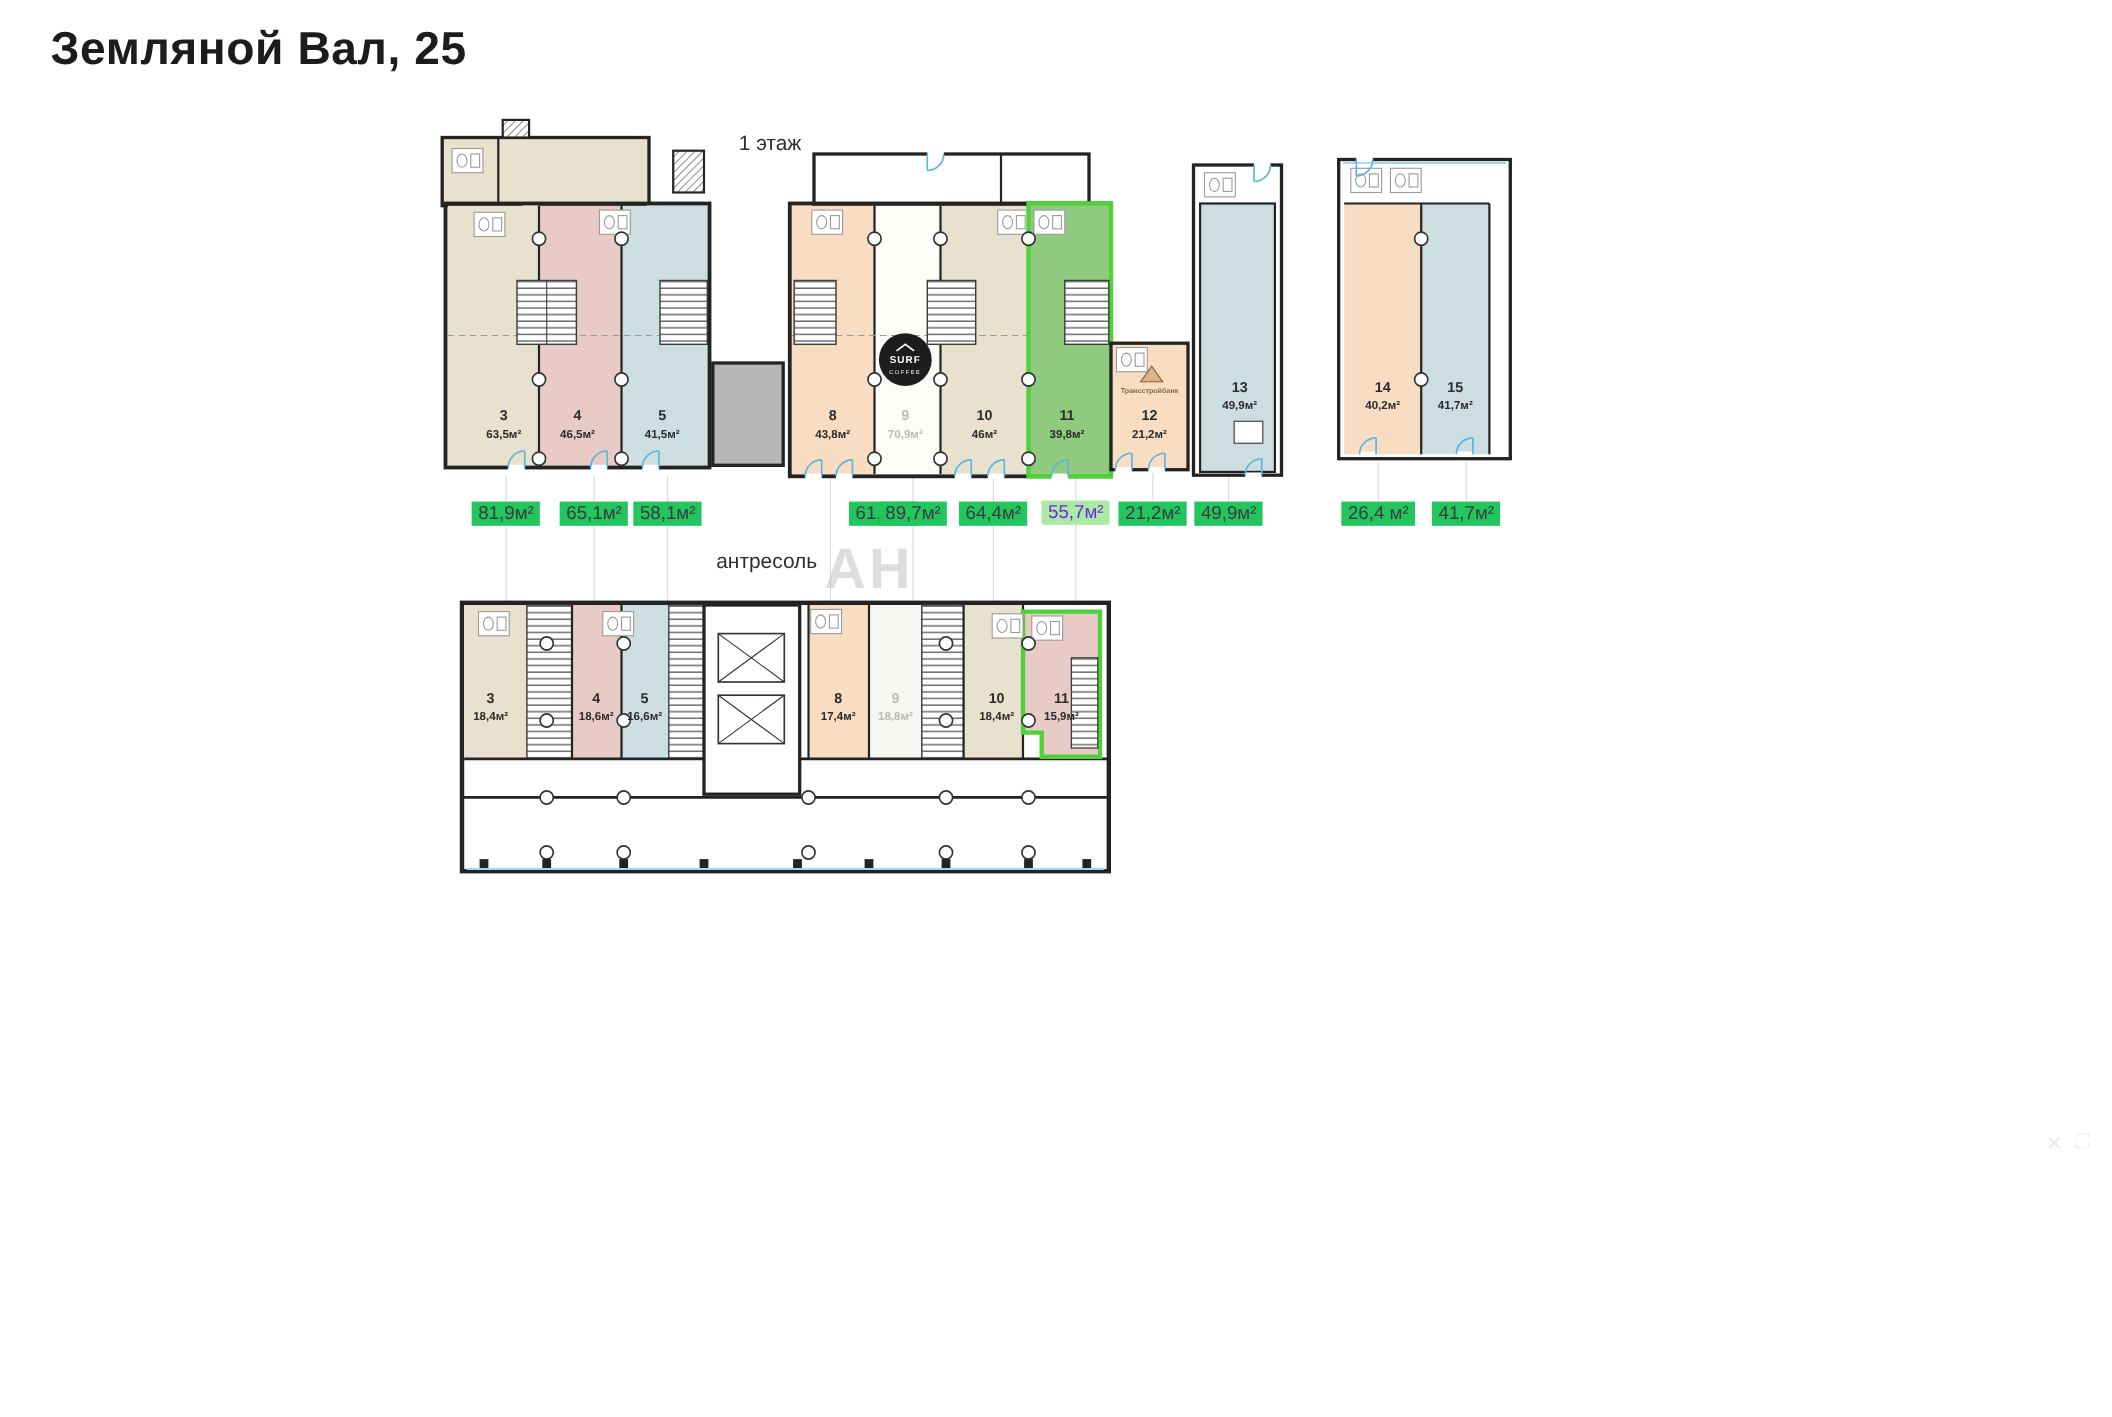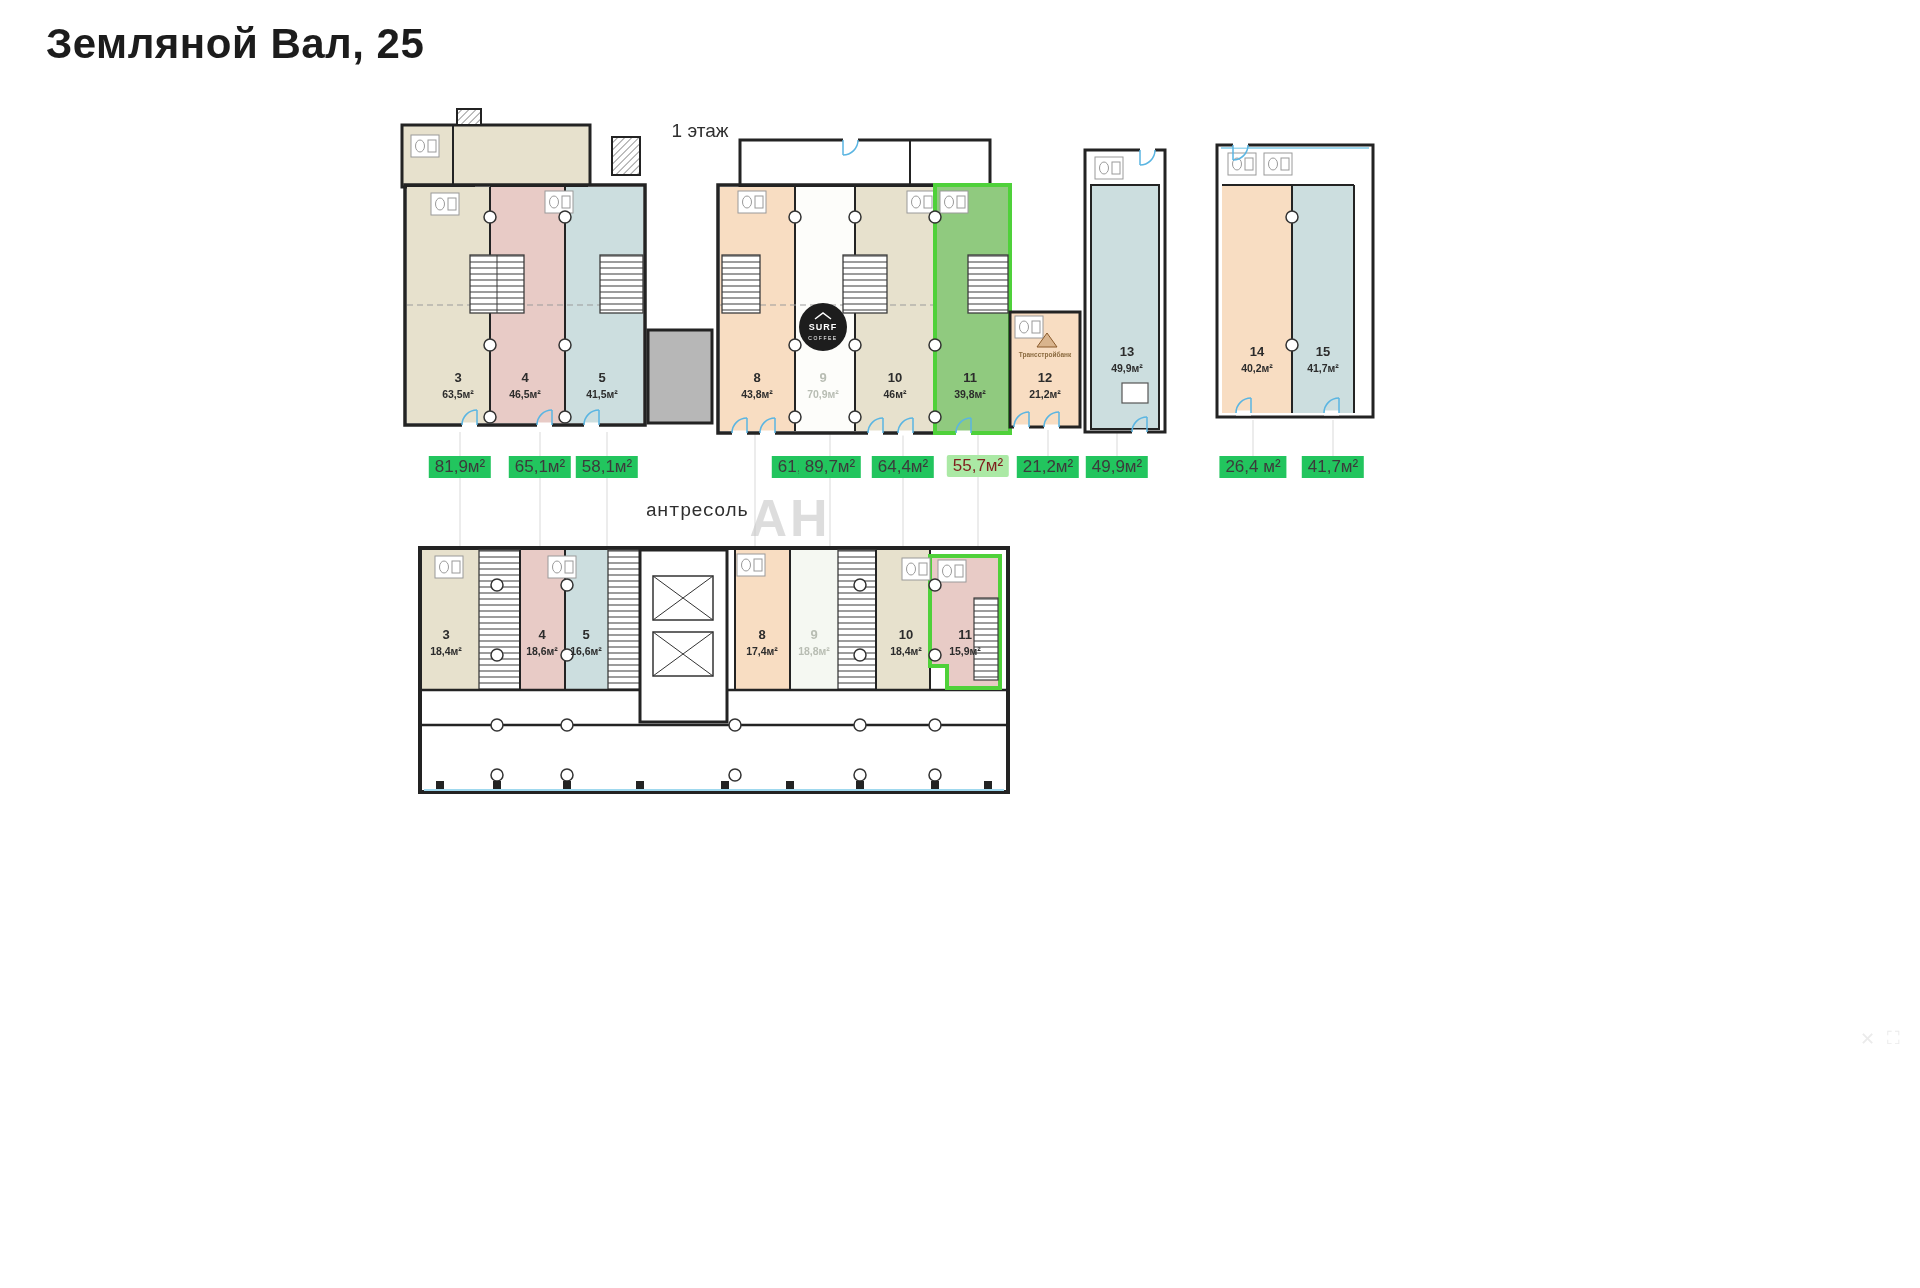--- a/index.html
+++ b/index.html
@@ -2,21 +2,21 @@
 <html><head>
 <meta charset="utf-8">
 <style>
   * { margin:0; padding:0; box-sizing:border-box; }
   html,body { width:1920px; height:1288px; background:#ffffff; font-family:"Liberation Sans",sans-serif; position:relative; overflow:hidden; }
   .page-title { position:absolute; left:46px; top:20px; font-size:42px; font-weight:600; color:#1c1c1c; letter-spacing:.5px;text-align:right; }
   .floor-caption { position:absolute; transform:translateX(-50%); font-size:19px; color:#2f2f2f; }
   .plan { position:absolute; overflow:visible; }
   .underlay { position:absolute; left:0; top:0; }
   .area-label { position:absolute; transform:translateX(-50%); font-size:17px; color:#3b3b3b; background:#22c55e; padding:1px 6px; white-space:nowrap; }
-  .area-label.highlight { background:#abe9a5; color:#7f1d1d; border-radius:2px; }
+  .area-label.highlight { background:#abe9a5; color:#6d28d9; border-radius:2px; }
   .watermark { position:absolute; left:790px; top:488px; transform:translateX(-50%); font-size:52px; font-weight:700; color:#c3c3c3; opacity:.55; letter-spacing:3px; }
   .viewer-icons { position:absolute; left:1860px; top:1028px; display:flex; gap:12px; color:#ebebeb; font-size:18px; }
   svg text { font-family:"Liberation Sans",sans-serif; }
   .unum  { font-size:13px; font-weight:bold; fill:#2c2c2c; text-anchor:middle; }
   .uarea { font-size:10.5px; font-weight:bold; fill:#2c2c2c; text-anchor:middle; }
   .faint { fill:#b8bdb3; }
   .brand { font-size:6.5px; font-weight:bold; fill:#8a6a3f; }
   .surf1 { fill:#ffffff; font-size:9px; font-weight:bold; letter-spacing:1px; text-anchor:middle; }
   .surf2 { fill:#ffffff; font-size:5px; letter-spacing:1.5px; text-anchor:middle; }
   .col { fill:#ffffff; stroke:#333333; stroke-width:1.5; }
@@ -62,21 +62,21 @@
     <line x1="1048" y1="430" x2="1048" y2="456"></line>
     <line x1="1117" y1="432" x2="1117" y2="456"></line>
     <line x1="1253" y1="420" x2="1253" y2="456"></line>
     <line x1="1333" y1="420" x2="1333" y2="456"></line>
   </g>
 </svg>
 
 <h1 class="page-title">Земляной Вал, 25</h1>
 
 <span class="floor-caption" style="left:700px; top:120px;">1 этаж</span>
-<span class="floor-caption" style="left:697px; top:500px;font-family:Liberation Mono, monospace;">антресоль</span>
+<span class="floor-caption" style="left:697px; top:500px;">антресоль</span>
 <span class="watermark">АН</span>
 
 <svg class="plan" style="left:395px; top:105px;" width="990" height="345" viewBox="0 0 990 345">
 
   <g>
     <rect x="7" y="20" width="188" height="62" stroke="#232323" stroke-width="3" fill="#e7e1cd"></rect>
     <rect x="62" y="4" width="24" height="16" fill="url(#hatchP)" stroke="#232323" stroke-width="2"></rect>
     <line x1="58" y1="20" x2="58" y2="82" stroke="#232323" stroke-width="2"></line>
     <use href="#wcFix" x="16" y="30"></use>
     <use href="#doorArc" transform="translate(80,82) rotate(180)"></use>

